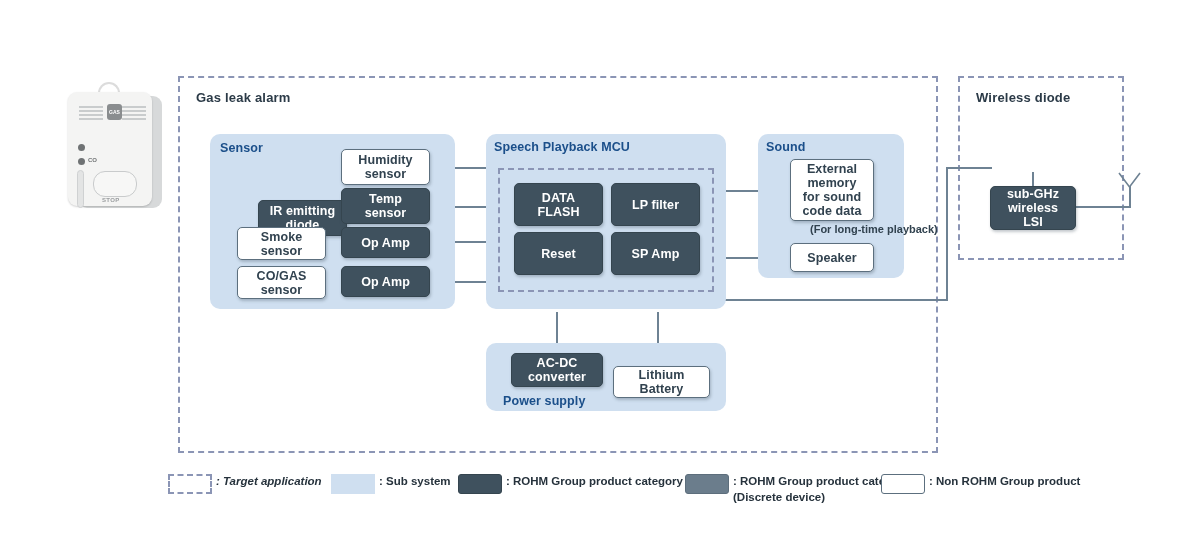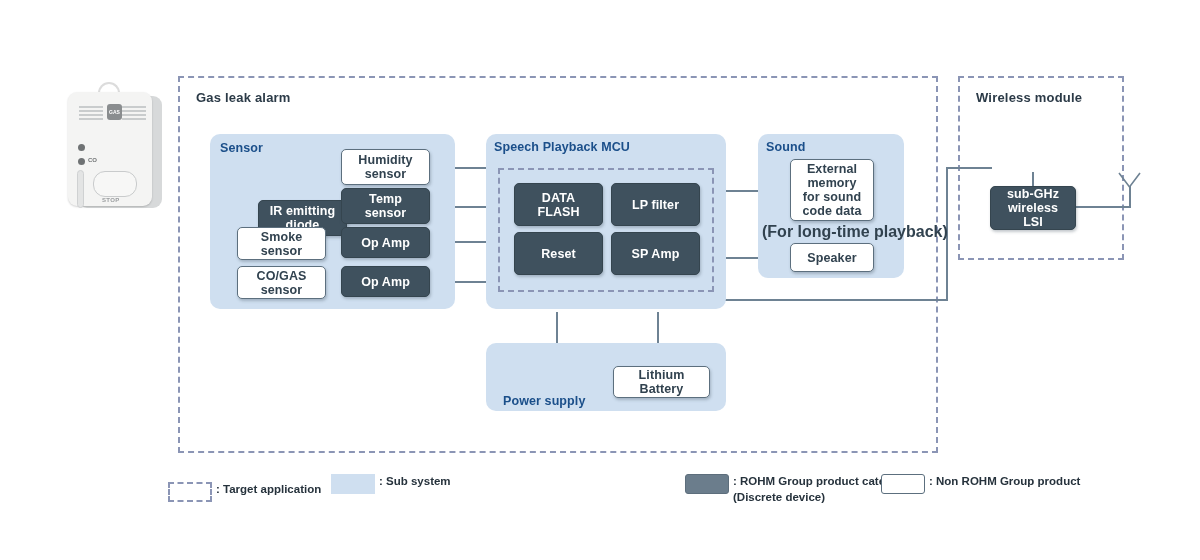--- a/index.html
+++ b/index.html
@@ -55,22 +55,23 @@
     box-shadow:1px 2px 3px rgba(60,75,90,.30);
     white-space:pre-line;
   }
   .blk.rohm{ background:#3f515e; color:#ffffff; border:1px solid #35454f; }
   .blk.nonrohm{ background:#ffffff; color:#31424f; border:1.6px solid #5c6f7e; }
 
   .note{
     position:absolute;
     color:#31424f;
     font-weight:bold;
-    font-size:16px;
+    font-size:11px;
     white-space:nowrap;
+    margin-left:48px;
   }
 
   
   .wire{position:absolute;background:#6e8293;}
   .wh{height:1.6px;}
   .wv{width:1.6px;}
 
   
   #legend{position:absolute;left:168px;top:470px;width:1010px;height:45px;}
   .lg-item{position:absolute;display:flex;align-items:flex-start;}
@@ -124,21 +125,21 @@
     <div class="dv dv-co">CO</div>
     <div class="dv dv-bar"></div>
     <div class="dv dv-btn"></div>
     <div class="dv dv-stop">STOP</div>
   </div>
 
   <div class="dashbox" style="left:178px;top:76px;width:760px;height:377px;"></div>
   <div class="dashbox" style="left:958px;top:76px;width:166px;height:184px;"></div>
 
   <div class="group-title" style="left:196px;top:90px;">Gas leak alarm</div>
-  <div class="group-title" style="left:976px;top:90px;">Wireless module</div>
+  <div class="group-title" style="left:976px;top:90px;">Wireless diode</div>
 
   <div class="wire wh" style="left:430px;top:167px;width:68px;"></div>
 
   <div class="wire wh" style="left:430px;top:206px;width:68px;"></div>
 
   <div class="wire wh" style="left:430px;top:241px;width:68px;"></div>
 
   <div class="wire wh" style="left:430px;top:281px;width:68px;"></div>
 
   <div class="wire wh" style="left:325px;top:241px;width:16px;"></div>
@@ -194,36 +195,42 @@
   <div class="subsys-label" style="left:766px;top:140px;">Sound</div>
 
   <div class="blk nonrohm" style="left:790px;top:159px;width:84px;height:62px;">External
 memory
 for sound
 code data</div>
   <div class="note" style="left:762px;top:223px;">(For long-time playback)</div>
   <div class="blk nonrohm" style="left:790px;top:243px;width:84px;height:29px;">Speaker</div>
 
   <div class="subsys" style="left:486px;top:343px;width:240px;height:68px;"></div>
+  <div class="blk rohm" style="left:511px;top:353px;width:92px;height:34px;">AC-DC
+converter</div>
   <div class="blk nonrohm" style="left:613px;top:366px;width:97px;height:32px;">Lithium
 Battery</div>
   <div class="subsys-label" style="left:490px;top:394px;padding-left:13px;">Power supply</div>
 
   <div class="blk rohm" style="left:990px;top:186px;width:86px;height:44px;">sub-GHz
 wireless
 LSI</div>
 
   <div id="legend">
-    <div class="lg-item" style="left:0px;top:12px;">
+    <div class="lg-item" style="left:0px;top:4px;font-style:italic;">
       <span class="lg-sw target"></span>
       <span class="lg-txt">: Target application</span>
     </div>
     <div class="lg-item" style="left:163px;top:4px;">
       <span class="lg-sw sub"></span>
       <span class="lg-txt">: Sub system</span>
+    </div>
+    <div class="lg-item" style="left:290px;top:4px;">
+      <span class="lg-sw rohm"></span>
+      <span class="lg-txt">: ROHM Group product category</span>
     </div>
     <div class="lg-item" style="left:517px;top:4px;">
       <span class="lg-sw discrete"></span>
       <span class="lg-txt">: ROHM Group product category
 (Discrete device)</span>
     </div>
     <div class="lg-item" style="left:713px;top:4px;">
       <span class="lg-sw nonrohm"></span>
       <span class="lg-txt">: Non ROHM Group product</span>
     </div>

